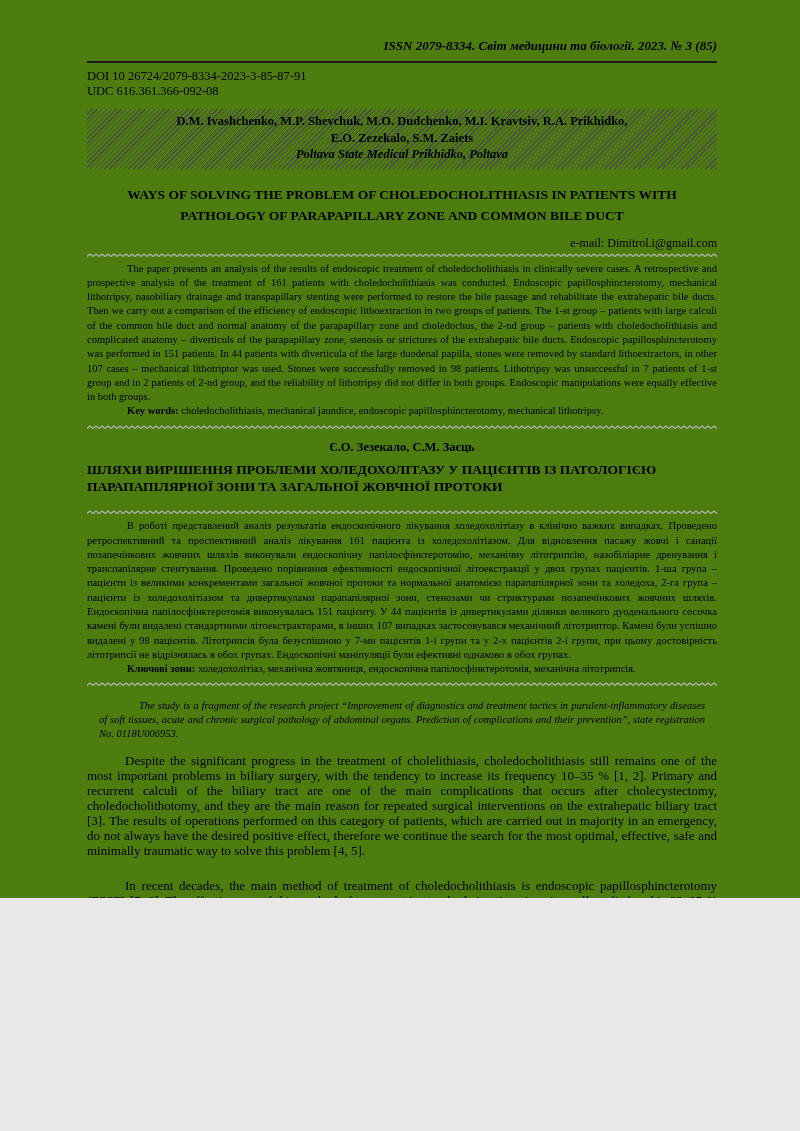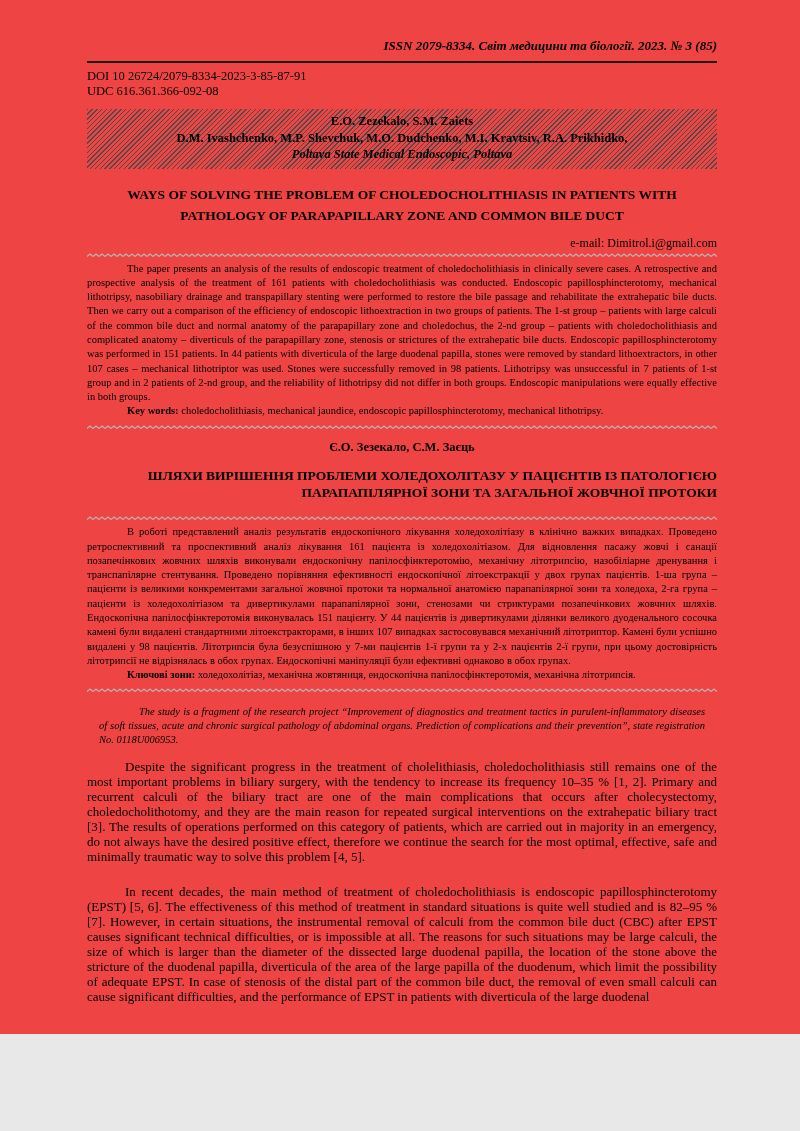--- a/index.html
+++ b/index.html
@@ -1,19 +1,19 @@
 <!DOCTYPE html>
 <html><head>
 <meta charset="utf-8">
 <style>
   html,body{margin:0;padding:0;background:#e8e8e8;}
   .page{
     position:relative;
-    width:800px;height:1034px;
-    background:#ef4444;
+    width:800px;height:898px;
+    background:#4d7c0f;
     color:#000;
     font-family:"Liberation Serif","DejaVu Serif",serif;
     overflow:hidden;
   }
   .content{position:absolute;left:87px;top:0;width:630px;}
   .issn{padding-top:38px;text-align:right;font-weight:bold;font-style:italic;font-size:13px;line-height:16px;}
   .rule{border-bottom:2px solid #1c1c1c;margin-top:7px;}
   .doi-block{margin-top:6px;font-weight:normal;font-size:12.5px;line-height:14.5px;}
   .band{
     margin-top:11px;
@@ -22,21 +22,21 @@
     background-image:repeating-linear-gradient(135deg,#4b4b4b 0px,#4b4b4b 1px,rgba(255,255,255,0) 1px,rgba(255,255,255,0) 3.4px);
   }
   .band .affil{font-style:italic;}
   .title-en{margin-top:15px;text-align:center;font-weight:bold;font-size:13.5px;line-height:21px;}
   .email{margin-top:10px;text-align:right;font-size:12px;line-height:14px;}
   .zz{display:block;margin-top:3px;}
   .abs{margin-top:4px;font-size:10.5px;line-height:14.3px;text-align:justify;}
   .abs p{margin:0;text-indent:40px;}
   .kw-label{font-weight:bold;}
   .authors-ua{margin-top:10px;text-align:center;font-weight:bold;font-size:12.5px;line-height:15.5px;}
-  .title-ua{margin-top:12px;text-align:right;font-weight:bold;font-size:13.5px;line-height:17px;}
+  .title-ua{margin-top:6px;text-align:left;font-weight:bold;font-size:13.5px;line-height:17px;}
   .zz-gap{margin-top:15px;}
   .note{margin-top:9px;font-size:10.5px;line-height:14.3px;text-align:justify;font-style:italic;}
   .note p{margin:12px;text-indent:40px;}
   .body-text{margin-top:10px;font-size:13px;line-height:15px;text-align:justify;}
   .body-text p{margin:0;text-indent:38px;}
   .body-text p + p{margin-top:20px;}
   .footer{position:absolute;left:87px;top:1052px;width:630px;font-size:11.5px;line-height:14px;}
   .footer .copyright{position:absolute;left:48px;top:2px;}
   .footer .pagenum{text-align:left;padding-top:11px;font-size:14.5px;}
   svg.zz rect{shape-rendering:crispEdges;}
@@ -57,23 +57,23 @@
 
     <div class="issn">ISSN 2079-8334. Світ медицини та біології. 2023. № 3 (85)</div>
     <div class="rule"></div>
 
     <div class="doi-block">
       <div>DOI 10 26724/2079-8334-2023-3-85-87-91</div>
       <div>UDC 616.361.366-092-08</div>
     </div>
 
     <div class="band">
+      <div>D.M. Ivashchenko, M.P. Shevchuk, M.O. Dudchenko, M.I. Kravtsiv, R.A. Prikhidko,</div>
       <div>E.O. Zezekalo, S.M. Zaiets</div>
-      <div>D.M. Ivashchenko, M.P. Shevchuk, M.O. Dudchenko, M.I. Kravtsiv, R.A. Prikhidko,</div>
-      <div class="affil">Poltava State Medical Endoscopic, Poltava</div>
+      <div class="affil">Poltava State Medical Prikhidko, Poltava</div>
     </div>
 
     <div class="title-en">WAYS OF SOLVING THE PROBLEM OF CHOLEDOCHOLITHIASIS IN PATIENTS WITH PATHOLOGY OF PARAPAPILLARY ZONE AND COMMON BILE DUCT</div>
 
     <div class="email">e-mail: Dimitrol.i@gmail.com</div>
 
     <svg class="zz" width="630" height="5">
         <rect width="630" height="5" fill="url(#zigzag-pat)"></rect>
       </svg>
 

